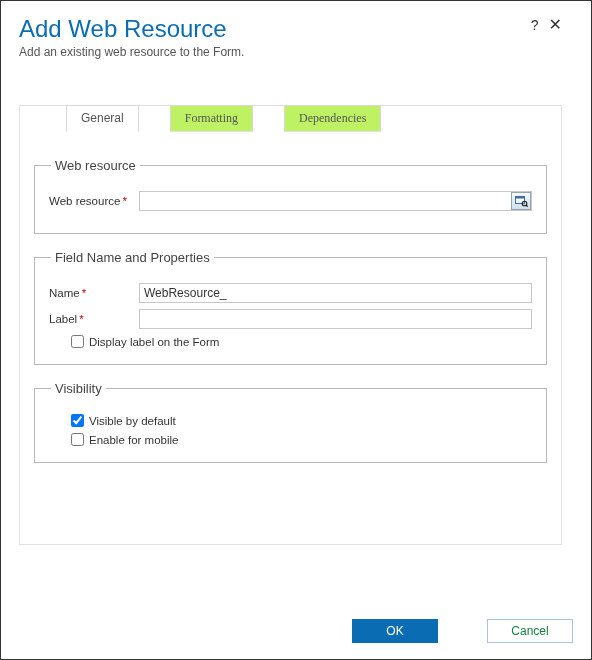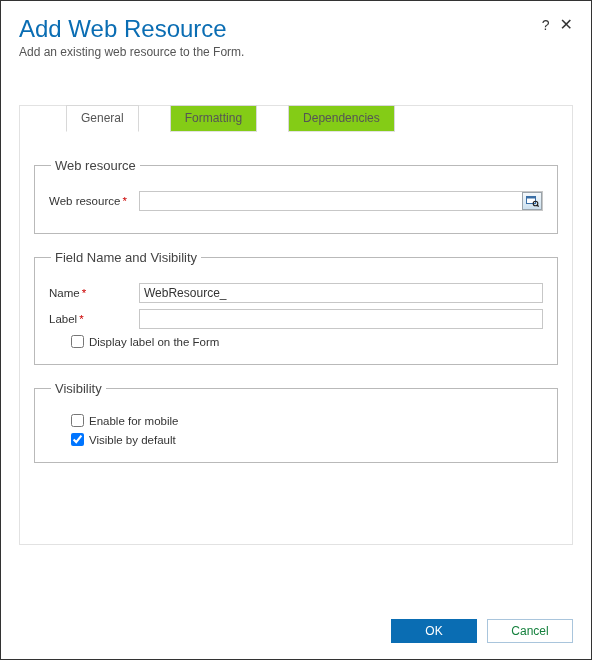--- a/index.html
+++ b/index.html
@@ -8,21 +8,21 @@
     width: 592px;
     height: 660px;
     font-family: "Segoe UI", Tahoma, sans-serif;
     font-size: 12px;
     color: #444;
     background: #fff;
     border: 1px solid #333;
     position: relative;
   }
   .dialog {
-    padding: 14px 18px 0 18px;
+    padding: 14px 29px 0 18px;
   }
   .header {
     position: relative;
   }
   .title {
     font-size: 24px;
     font-weight: 400;
     color: #0a6db3;
     margin: 0;
   }
@@ -76,21 +76,22 @@
     cursor: pointer;
     margin-right: -1px;
     margin-left: 32px;
   }
   .tab.active {
     border-bottom-color: #fff;
     position: relative;
     z-index: 2;
   }
   .tab:not(.active) {
-    background: #84cc16;
+    background: #bef264;
+    font-family: Liberation Serif, serif;
   }
 
   fieldset {
     border: 1px solid #b9b9b9;
     margin: 16px 0 0 0;
     padding: 12px 14px 16px 14px;
   }
   fieldset.first { margin-top: 26px; }
   legend {
     font-size: 13px;
@@ -171,20 +172,21 @@
   }
   .btn {
     min-width: 86px;
     height: 24px;
     display: flex;
     align-items: center;
     justify-content: center;
     font-size: 12px;
     cursor: pointer;
     padding: 0 10px;
+    margin-left: 39px;
   }
   .btn-primary {
     background: #0a6db3;
     color: #fff;
     border: 1px solid #0a6db3;
   }
   .btn-secondary {
     background: #fff;
     color: #15803d;
     border: 1px solid #a9c5dc;
@@ -224,21 +226,21 @@
               <rect x="0.5" y="1.5" width="9" height="2" fill="#3a6ea5"></rect>
               <circle cx="9.5" cy="8.5" r="2.3" fill="none" stroke="#222" stroke-width="1.1"></circle>
               <line x1="11" y1="10" x2="12.6" y2="11.6" stroke="#222" stroke-width="1.3"></line>
             </svg>
           </div>
         </div>
       </div>
     </fieldset>
 
     <fieldset>
-      <legend>Field Name and Visibility</legend>
+      <legend>Field Name and Properties</legend>
       <div class="row">
         <div class="lbl">
           <span>Name</span><span class="req">*</span>
         </div>
         <div class="field">
           <input class="text" type="text" value="WebResource_" style="">
         </div>
       </div>
       <div class="row">
         <div class="lbl">
@@ -250,26 +252,26 @@
       </div>
       <label class="chk-row">
         <input type="checkbox" style="">
         <span>Display label on the Form</span>
       </label>
     </fieldset>
 
     <fieldset class="visibility">
       <legend>Visibility</legend>
       <label class="chk-row vis-chk">
+        <input type="checkbox" checked="" style="">
+        <span>Visible by default</span>
+      </label>
+      <label class="chk-row vis-chk">
         <input type="checkbox" style="">
         <span>Enable for mobile</span>
-      </label>
-      <label class="chk-row vis-chk">
-        <input type="checkbox" checked="" style="">
-        <span>Visible by default</span>
       </label>
     </fieldset>
   </div>
 </div>
 
 <div class="footer">
   <div class="btn btn-primary">OK</div>
   <div class="btn btn-secondary">Cancel</div>
 </div>
 

